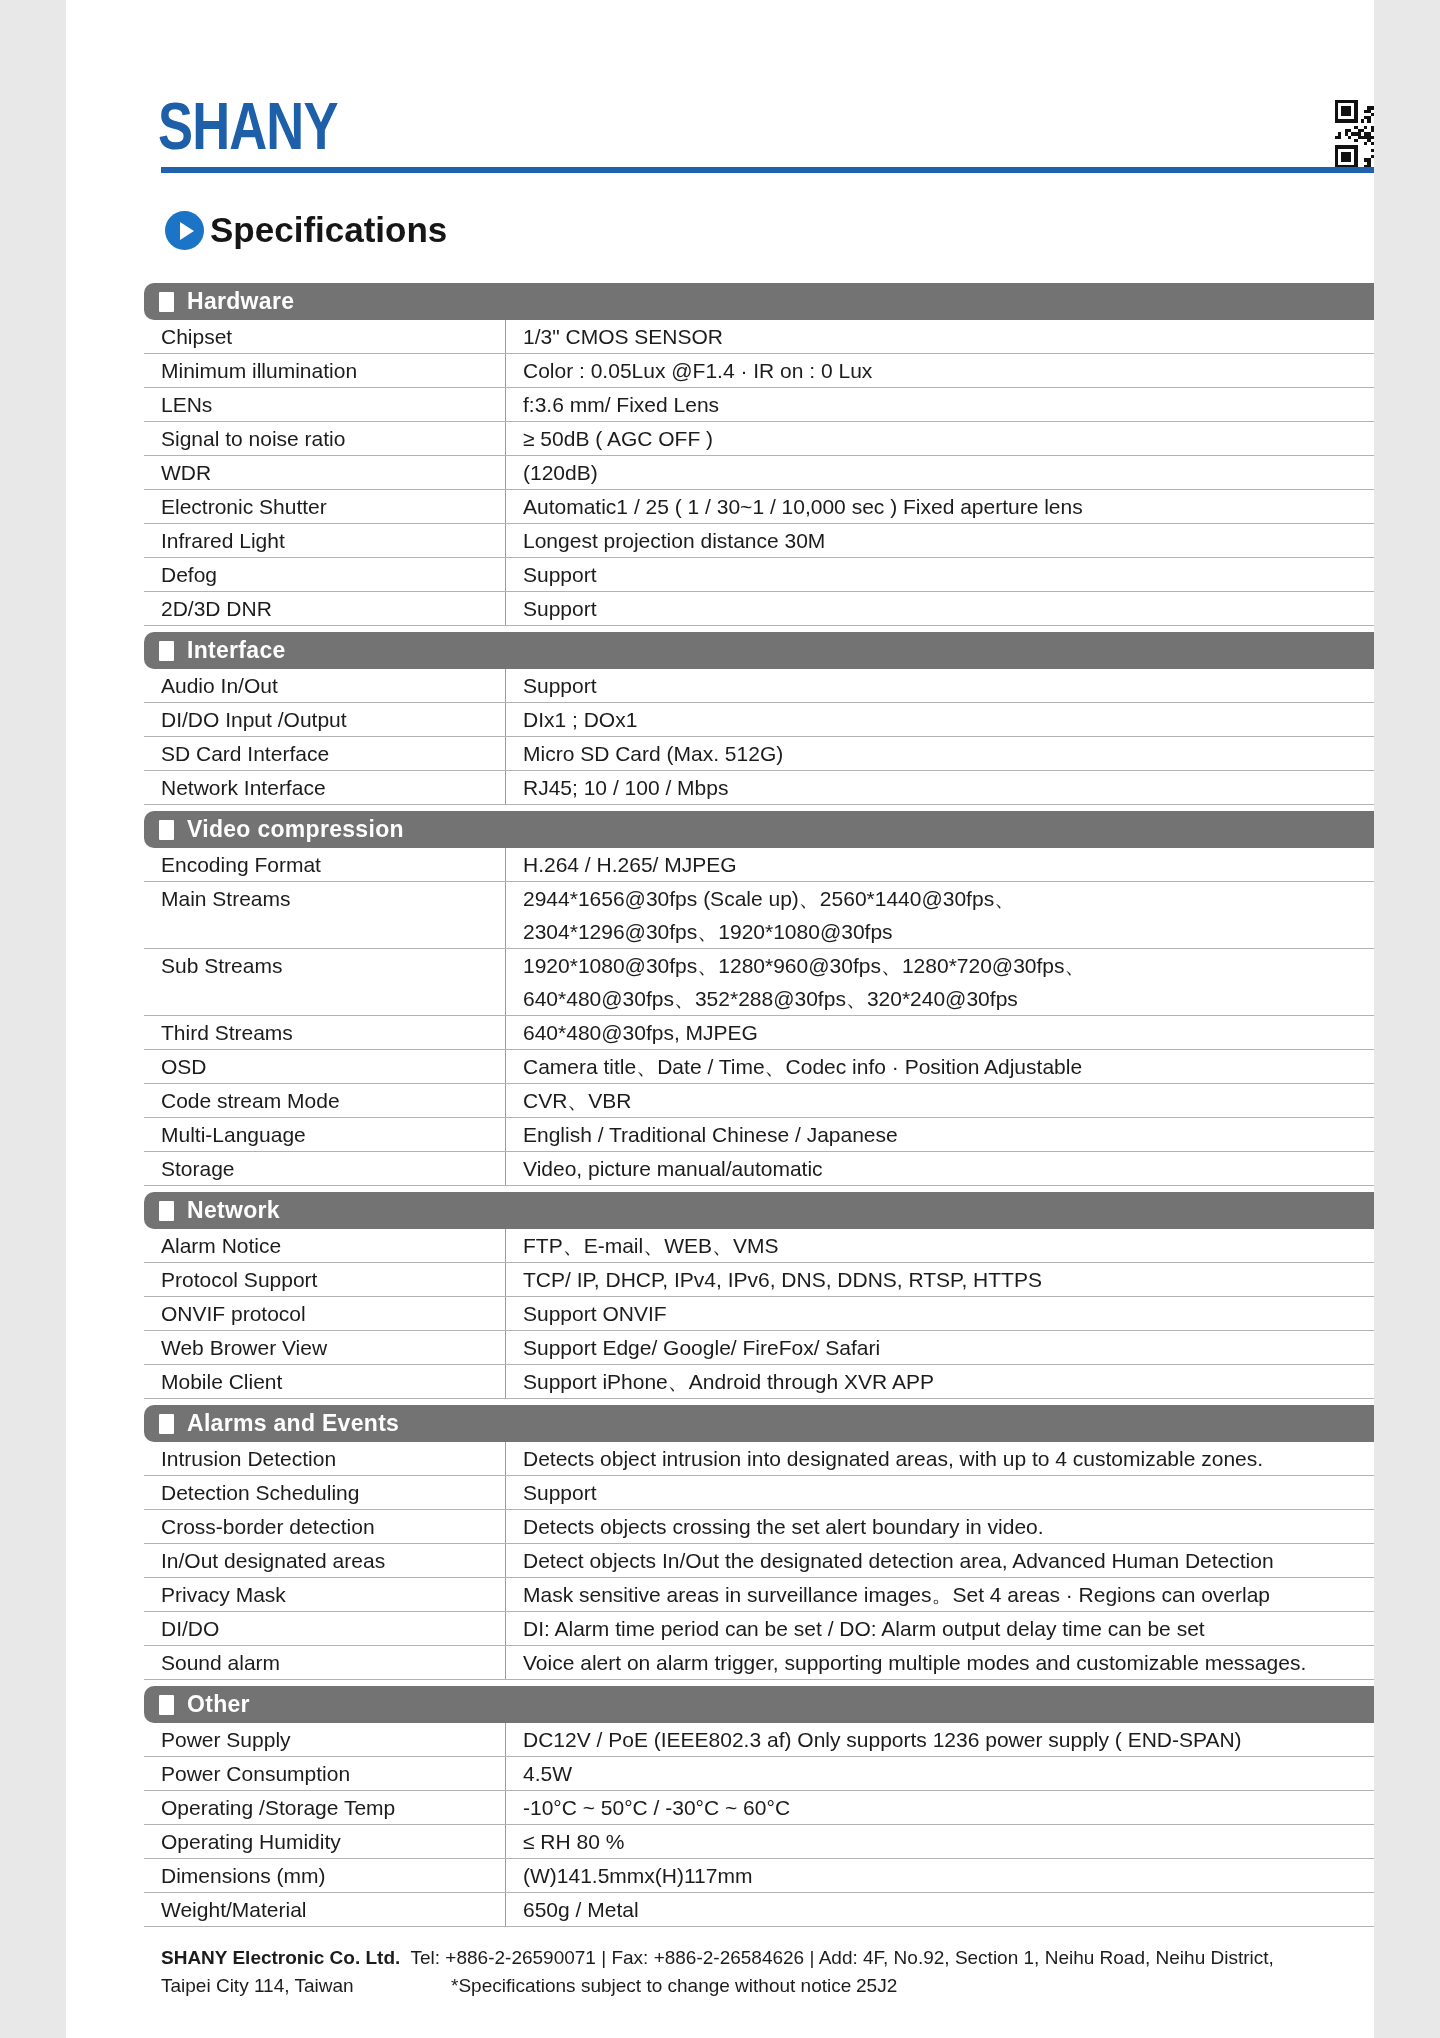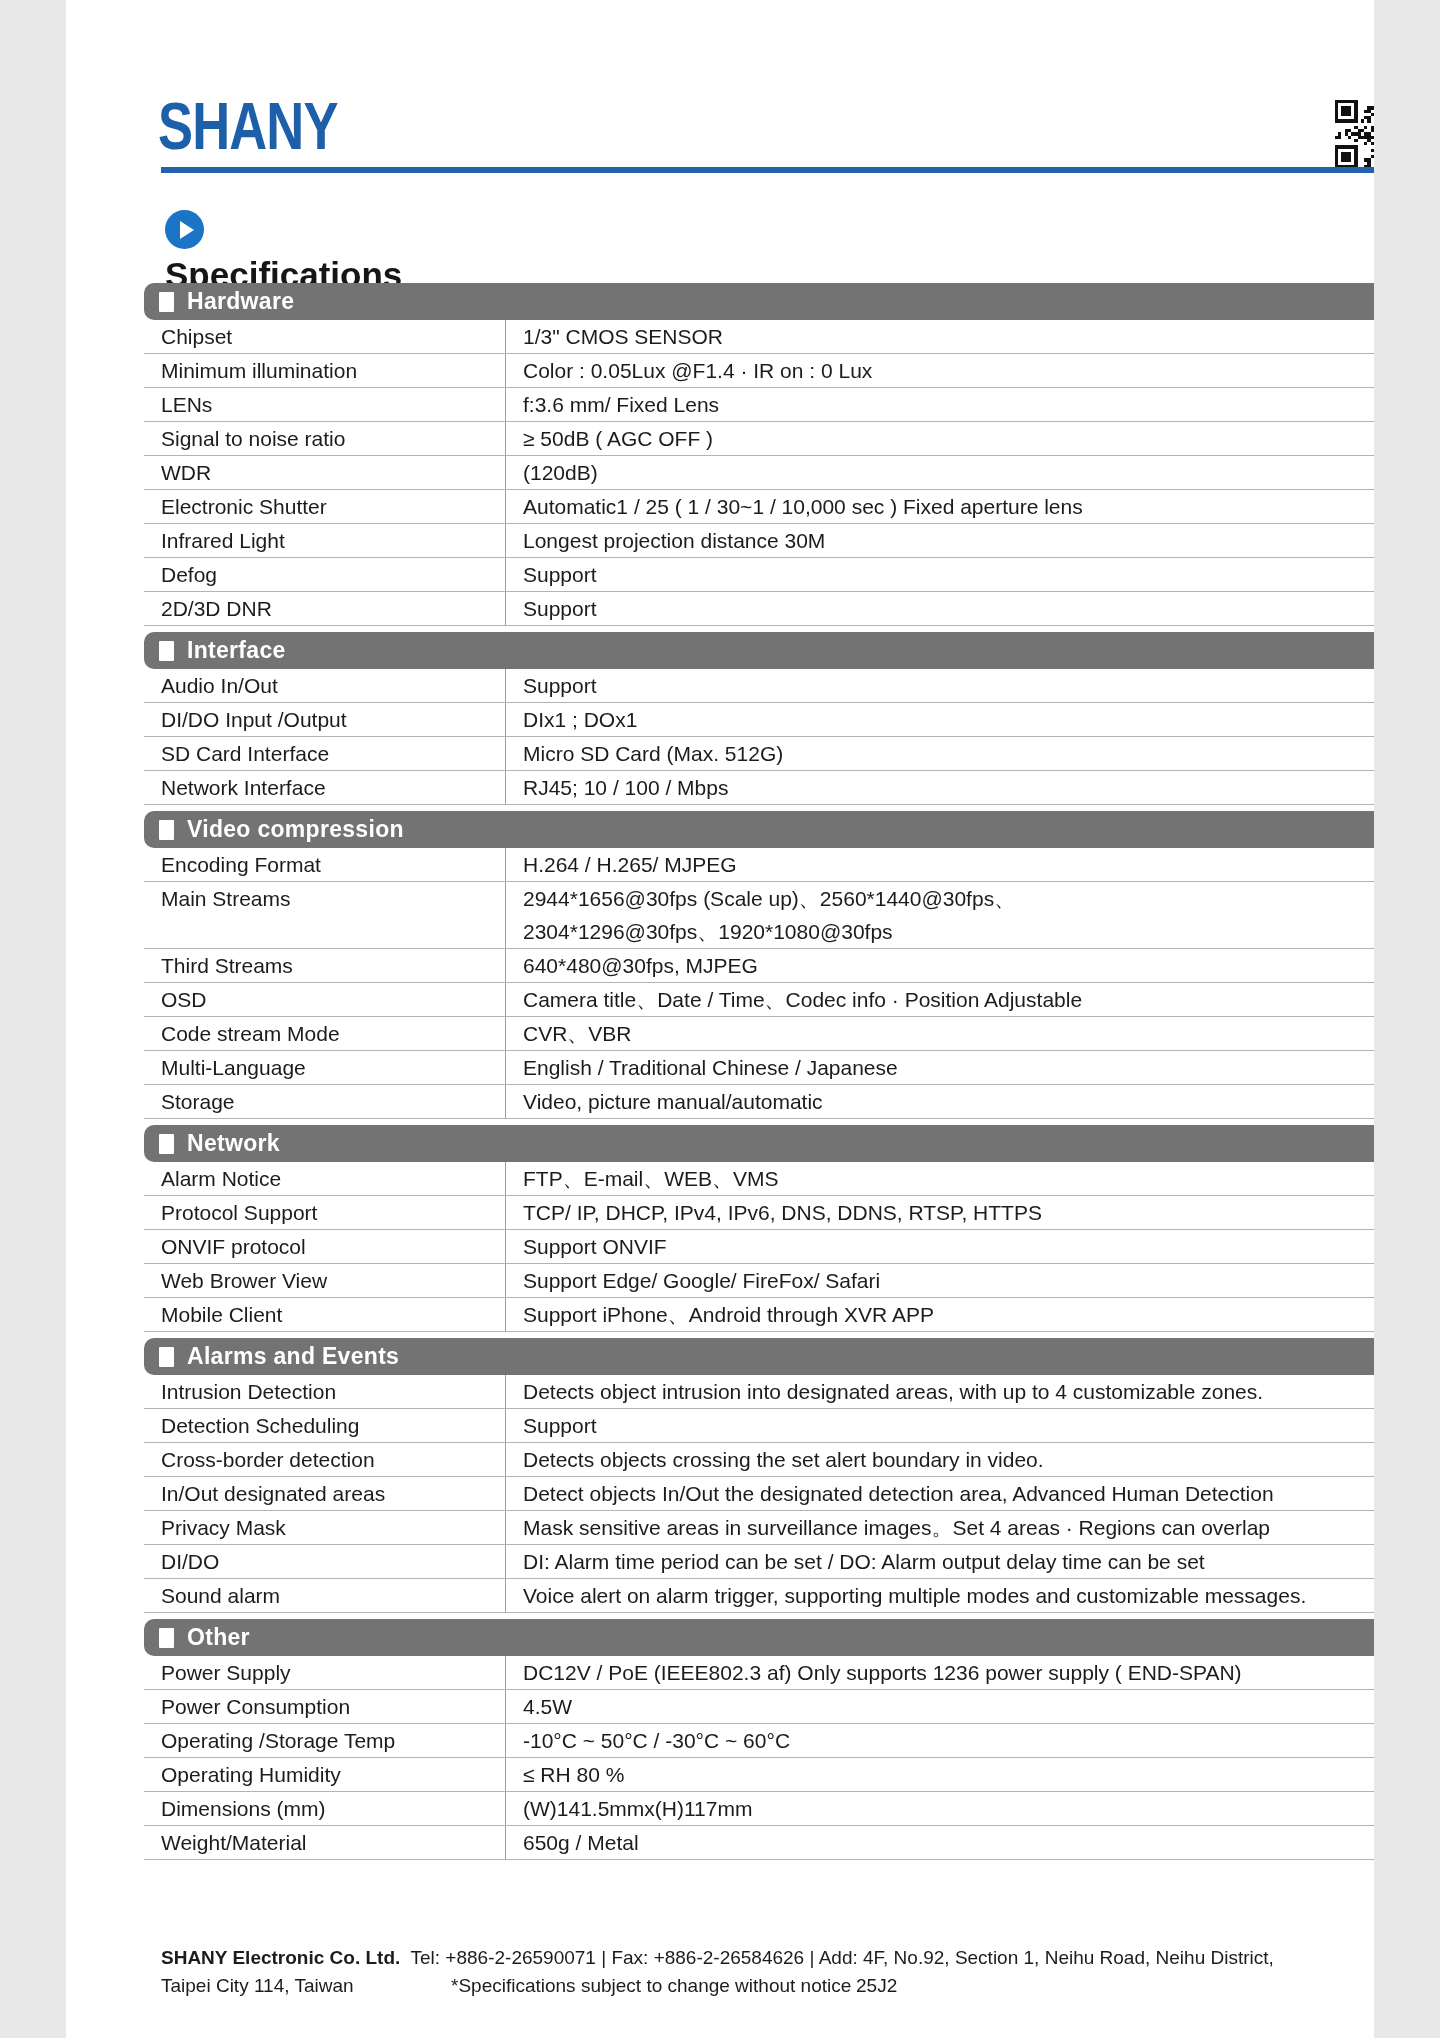--- a/index.html
+++ b/index.html
@@ -14,21 +14,21 @@
   .logo {
     position:absolute; left:92px; top:92px;
     font-family:"Liberation Sans", sans-serif;
     font-size:64px; font-weight:bold; color:#1d5fa8;
     letter-spacing:-1px; transform:scaleX(.82) scaleY(1.05); transform-origin:left top;
     line-height:1;
   }
   .qr { position:absolute; left:1269px; top:100px; }
   .rule { position:absolute; left:95px; top:167px; width:1242px; height:6px; background:#2062ac; }
 
-  .title-row { position:absolute; left:99px; top:210px; display:flex; align-items:flex-start; gap:6px;flex-direction:column; }
+  .title-row { position:absolute; left:99px; top:210px; display:flex; align-items:flex-end; gap:6px; }
   .play-icon {
     width:39px; height:39px; border-radius:50%; background:#1b74c5;
     display:flex; align-items:center; justify-content:center; flex:0 0 auto;
   }
   .play-icon .tri {
     width:0; height:0; margin-left:4px;
     border-top:9px solid transparent; border-bottom:9px solid transparent;
     border-left:14px solid #ffffff;
   }
   h1.page-title { font-size:35px; font-weight:bold; color:#161616; letter-spacing:0; }
@@ -357,20 +357,25 @@
     <div class="cell label">Encoding Format</div>
     <div class="cell value">H.264 / H.265/ MJPEG</div>
   </div>
 
   <div class="row">
     <div class="cell label">Main Streams</div>
     <div class="cell value">2944*1656@30fps (Scale up)、2560*1440@30fps、
 2304*1296@30fps、1920*1080@30fps</div>
   </div>
 
+  <div class="row">
+    <div class="cell label">Sub Streams</div>
+    <div class="cell value">1920*1080@30fps、1280*960@30fps、1280*720@30fps、
+640*480@30fps、352*288@30fps、320*240@30fps</div>
+  </div>
 
   <div class="row">
     <div class="cell label">Third Streams</div>
     <div class="cell value">640*480@30fps, MJPEG</div>
   </div>
 
   <div class="row">
     <div class="cell label">OSD</div>
     <div class="cell value">Camera title、Date / Time、Codec info · Position Adjustable</div>
   </div>

